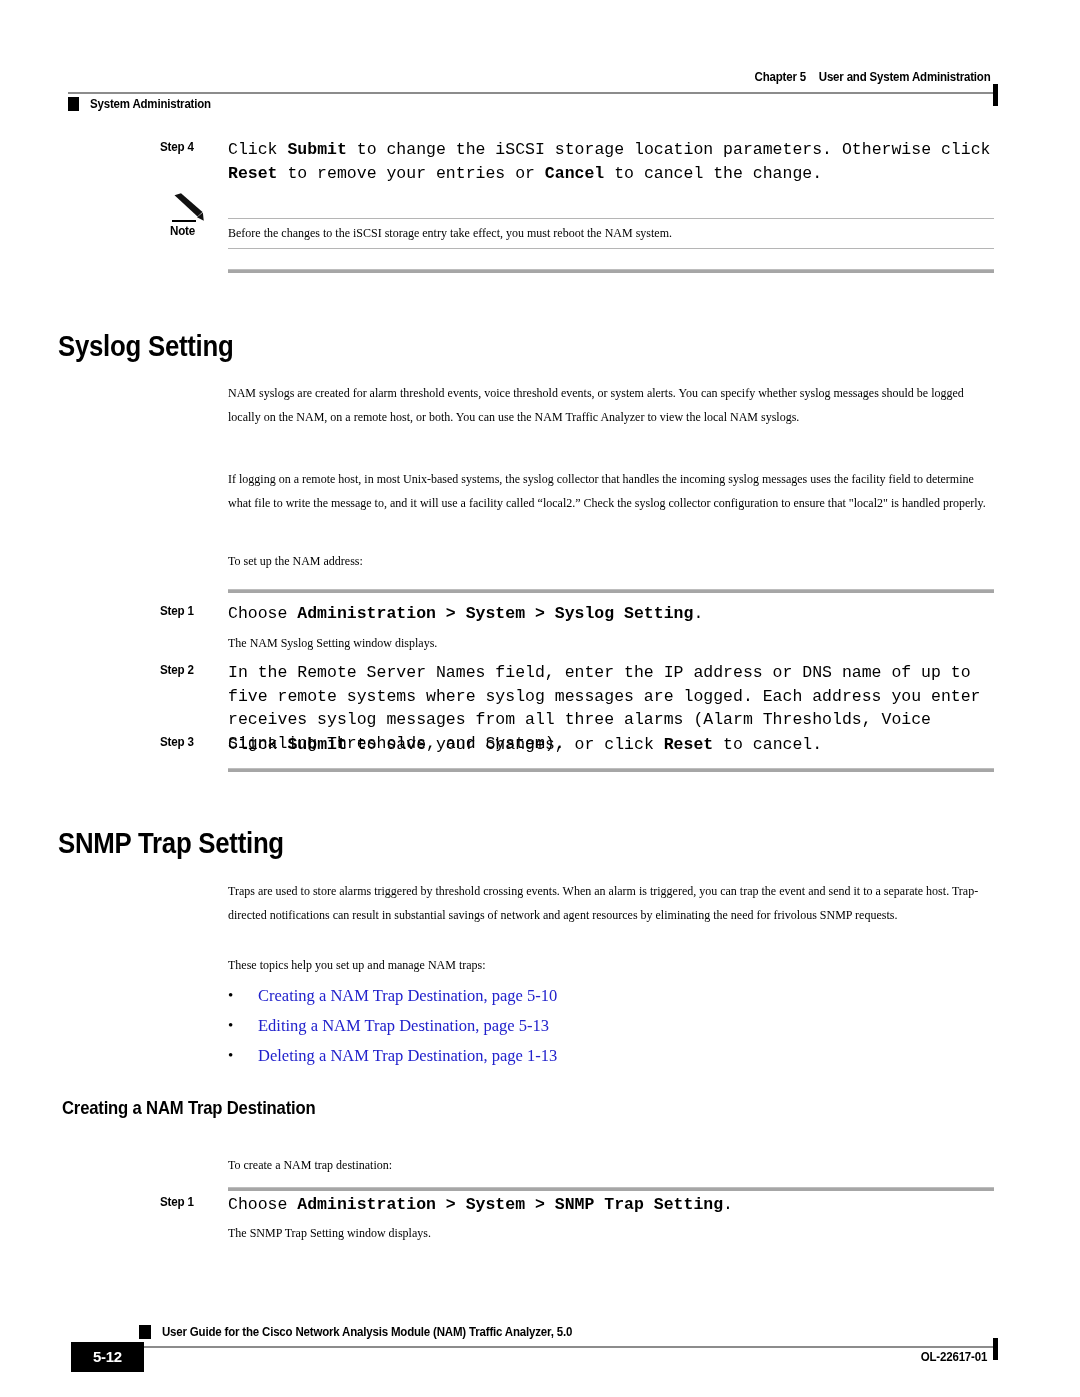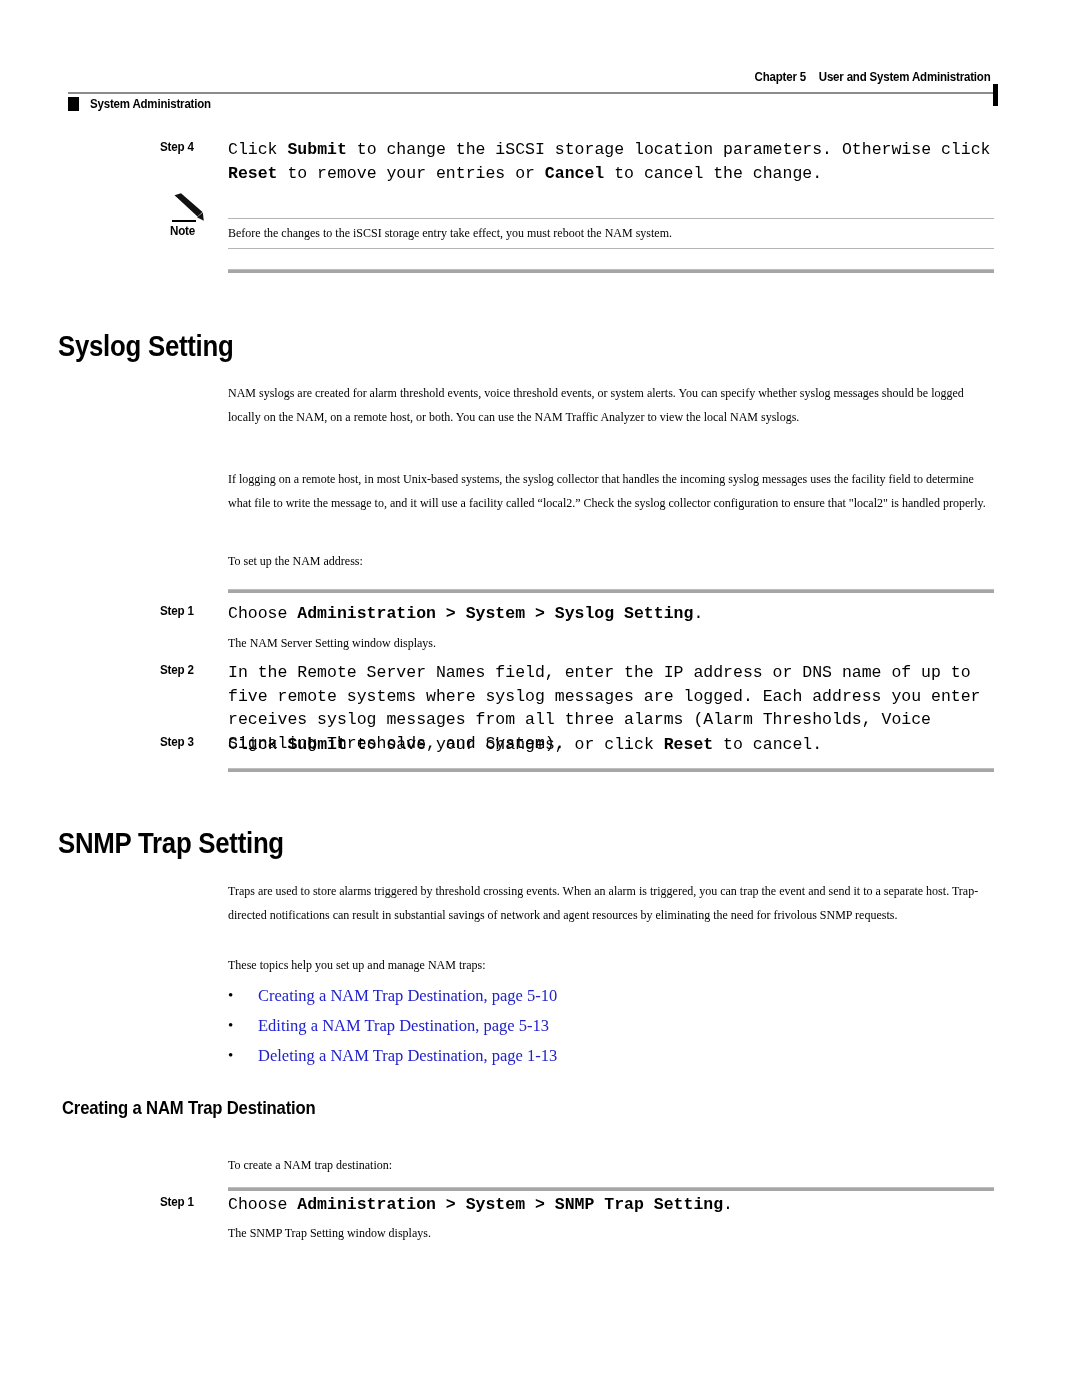--- a/index.html
+++ b/index.html
@@ -346,21 +346,21 @@
     <div class="para" style="top:382px;">NAM syslogs are created for alarm threshold events, voice threshold events, or system alerts. You can specify whether syslog messages should be logged locally on the NAM, on a remote host, or both. You can use the NAM Traffic Analyzer to view the local NAM syslogs.</div>
     <div class="para" style="top:456px;margin-top:12px;">If logging on a remote host, in most Unix-based systems, the syslog collector that handles the incoming syslog messages uses the facility field to determine what file to write the message to, and it will use a facility called “local2.” Check the syslog collector configuration to ensure that "local2" is handled properly.</div>
     <div class="para" style="top:550px;">To set up the NAM address:</div>
 
     <div class="rule-thick" style="top:589px;"></div>
 
     <div class="step-row" style="top:604px;">
       <div class="step-label">Step 1</div>
       <div class="step-body"><span>Choose </span><b>Administration &gt; System &gt; Syslog Setting</b><span>.</span></div>
     </div>
-    <div class="para" style="top:632px;">The NAM Server Setting window displays.</div>
+    <div class="para" style="top:632px;">The NAM Syslog Setting window displays.</div>
 
     <div class="step-row" style="top:663px;">
       <div class="step-label">Step 2</div>
       <div class="step-body">In the Remote Server Names field, enter the IP address or DNS name of up to five remote systems where syslog messages are logged. Each address you enter receives syslog messages from all three alarms (Alarm Thresholds, Voice Signaling Thresholds, and System).</div>
     </div>
 
     <div class="step-row" style="top:735px;">
       <div class="step-label">Step 3</div>
       <div class="step-body"><span>Click </span><b>Submit</b><span> to save your changes, or click </span><b>Reset</b><span> to cancel.</span></div>
     </div>
@@ -392,14 +392,24 @@
     <div class="rule-thick" style="top:1187px;"></div>
 
     <div class="step-row" style="top:1195px;">
       <div class="step-label">Step 1</div>
       <div class="step-body"><span>Choose </span><b>Administration &gt; System &gt; SNMP Trap Setting</b><span>.</span></div>
     </div>
     <div class="para" style="top:1222px;">The SNMP Trap Setting window displays.</div>
 
   </div>
 
+  <div class="footer">
+    <div class="ftr-square"></div>
+    <div class="ftr-guide">User Guide for the Cisco Network Analysis Module (NAM) Traffic Analyzer, 5.0</div>
+    <div class="ftr-rule"></div>
+    <div class="ftr-tick"></div>
+    <div class="ftr-pagebox">
+      <div class="ftr-pagenum">5-12</div>
+    </div>
+    <div class="ftr-docid">OL-22617-01</div>
+  </div>
 
 </div>
 
 </body></html>

